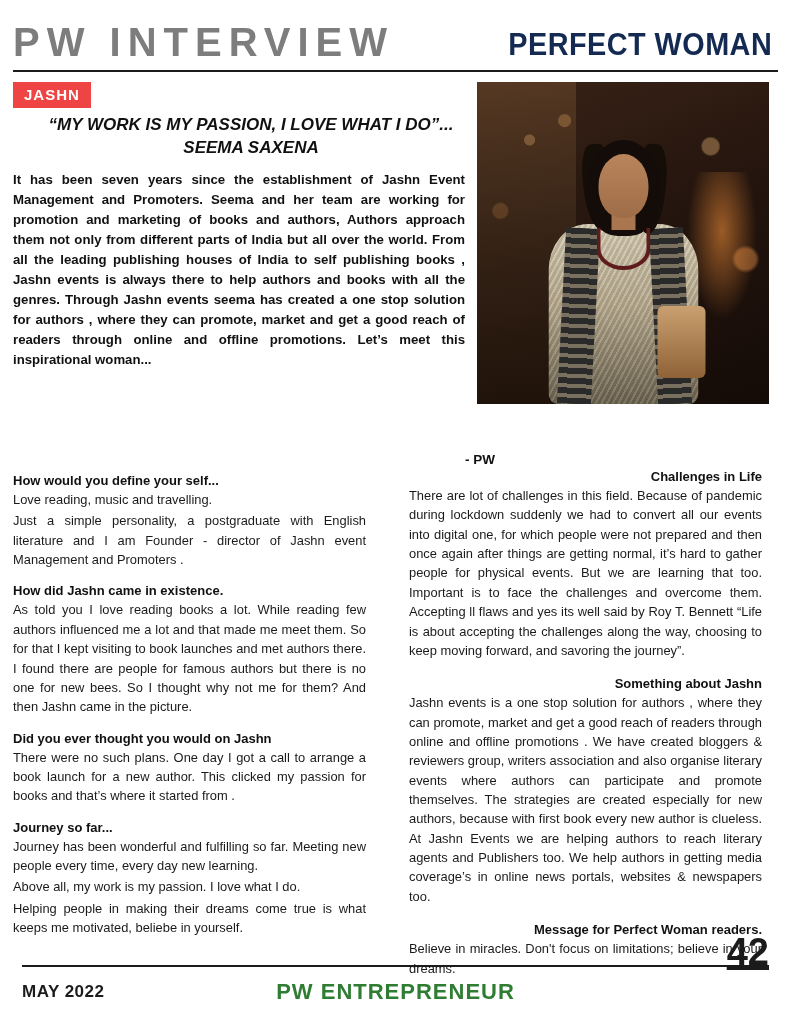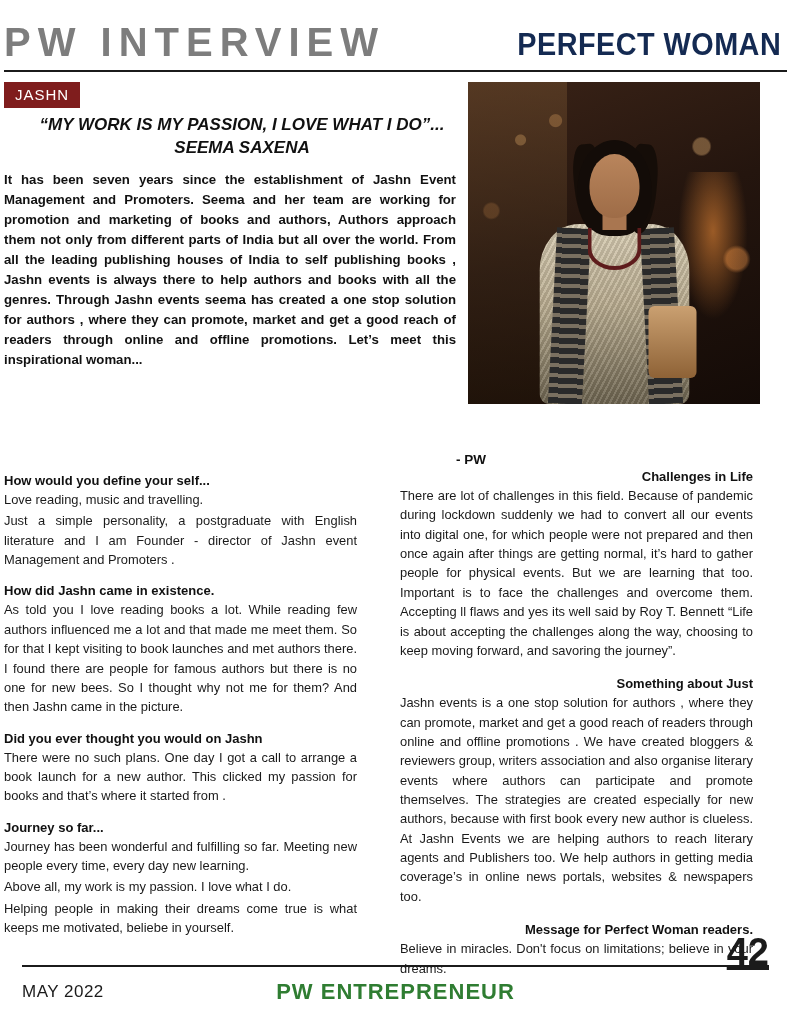--- a/index.html
+++ b/index.html
@@ -10,21 +10,21 @@
     background: #ffffff;
     font-family: "Liberation Sans", sans-serif;
     color: #111;
     position: relative;
     overflow: hidden;
   }
   .page {
     position: relative;
     width: 791px;
     height: 1023px;
-    padding: 0 4px;
+    padding: 0 13px;
   }
   
   .masthead {
     display: flex;
     align-items: flex-end;
     justify-content: space-between;
     padding-top: 16px;
     height: 62px;
   }
   .pw-interview {
@@ -54,23 +54,23 @@
   }
   
   .top-section {
     display: flex;
     gap: 12px;
     margin-top: 10px;
   }
   .top-left { width: 452px; }
   .jashn-tag {
     display: inline-block;
-    background: #7f1d1d;
+    background: #ef4444;
     color: #ffffff;
-    font-weight: normal;
+    font-weight: bold;
     font-size: 15px;
     letter-spacing: 1px;
     padding: 4px 11px 5px 11px;
   }
   .quote {
     text-align: center;
     font-style: italic;
     font-weight: bold;
     font-size: 17px;
     line-height: 1.35;
@@ -232,21 +232,21 @@
   }
   .rule-bottom { border-bottom: 2px solid #1b1b1b; }
   .footer-row {
     display: flex;
     align-items: center;
     justify-content: space-between;
     padding-top: 8px;
     height: 42px;
   }
   .month {
-    font-weight: normal;
+    font-weight: bold;
     font-size: 17px;
     color: #1b1b1b;
     letter-spacing: 0.5px;
   }
   .pw-entrepreneur {
     position: absolute;
     left: 0; right: 0;
     text-align: center;
     font-weight: bold;
     font-size: 22px;
@@ -319,21 +319,21 @@
       <div class="a">Journey has been wonderful and fulfilling so far. Meeting new people every time, every day new learning.</div>
       <div class="a">Above all, my work is my passion. I love what I do.</div>
 
       <div class="a">Helping people in making their dreams come true is what keeps me motivated, beliebe in yourself.</div>
     </div>
 
     <div class="col col-right">
       <div class="right-head" style="">Challenges in Life</div>
       <div class="a">There are lot of challenges in this field. Because of pandemic during lockdown suddenly we had to convert all our events into digital one, for which people were not prepared and then once again after things are getting normal, it’s hard to gather people for physical events. But we are learning that too. Important is to face the challenges and overcome them. Accepting ll flaws and yes its well said by Roy T. Bennett “Life is about accepting the challenges along the way, choosing to keep moving forward, and savoring the journey”.</div>
 
-      <div class="right-head mid">Something about Just</div>
+      <div class="right-head mid">Something about Jashn</div>
       <div class="a">Jashn events is a one stop solution for authors , where they can promote,  market and get a good reach of readers through online and offline promotions .  We have created bloggers &amp; reviewers group, writers association and also organise literary events where authors can participate and promote themselves. The strategies are created especially for new authors, because with first book every new author is clueless. At Jashn Events we are helping authors to reach literary agents and Publishers too. We help authors in getting media coverage’s in online news portals, websites &amp; newspapers too.</div>
 
       <div class="right-head mid">Message for Perfect Woman readers.</div>
       <div class="a">Believe in miracles. Don't focus on limitations; believe in your dreams.</div>
     </div>
   </div>
 
   <div class="footer">
     <div class="page-number">42</div>
     <div class="rule-bottom"></div>

